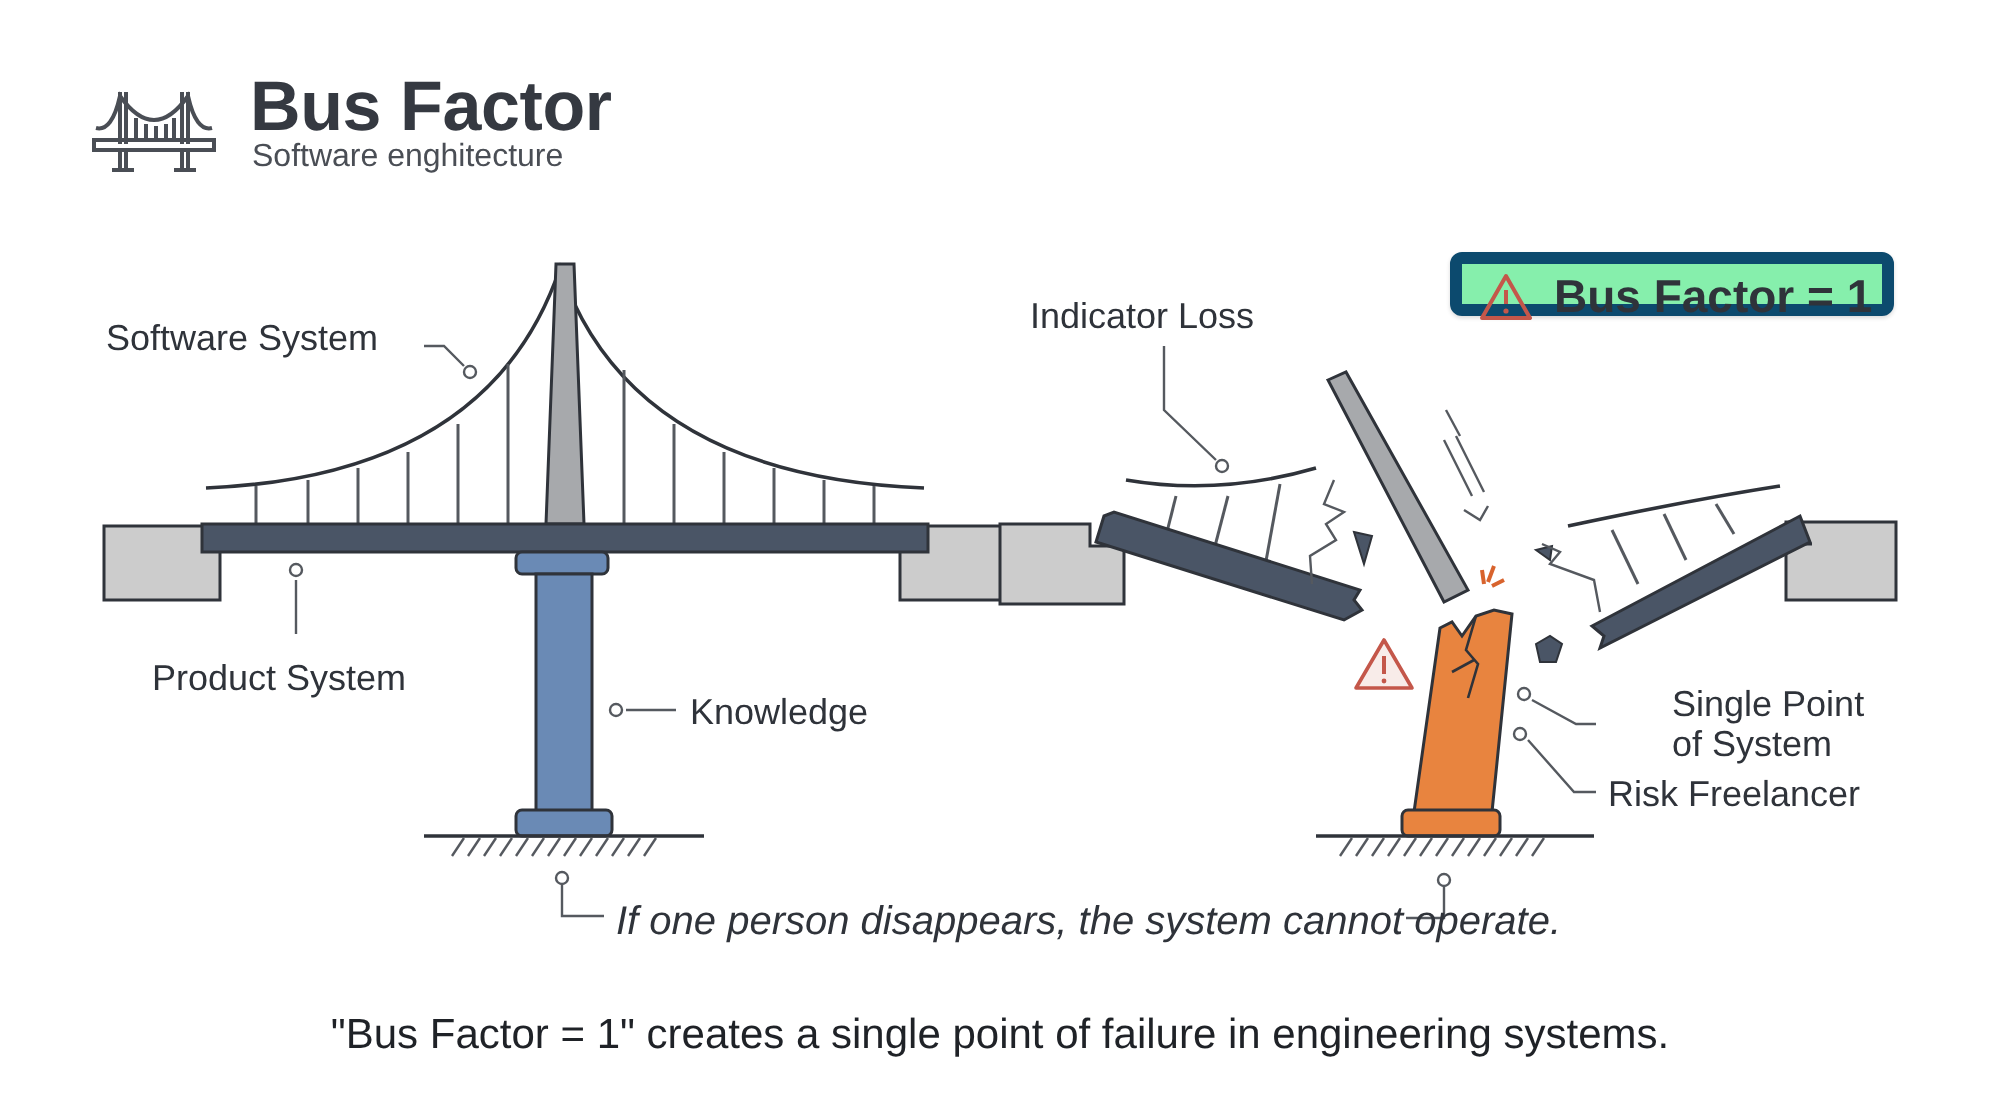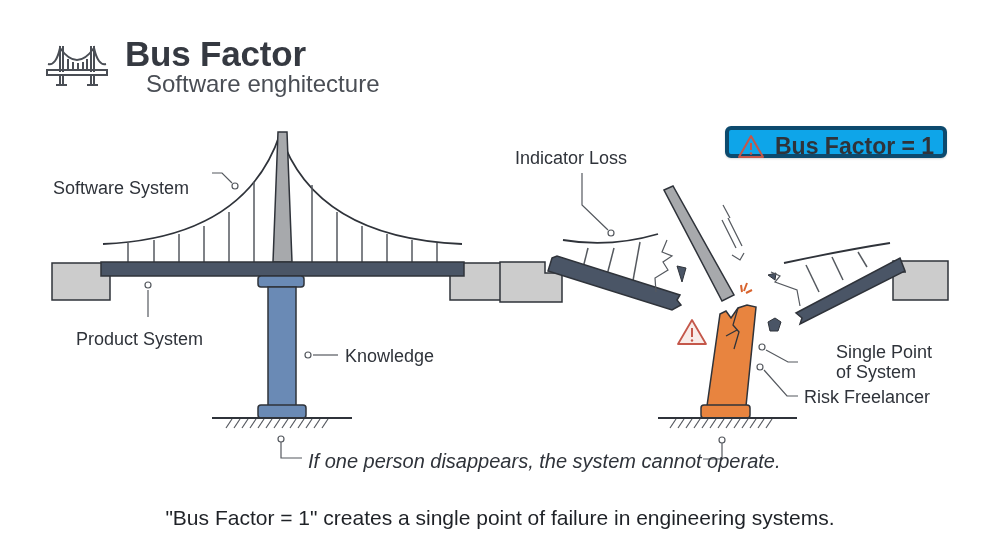--- a/index.html
+++ b/index.html
@@ -1,23 +1,23 @@
 <!DOCTYPE html>
 <html><head>
 <meta charset="utf-8">
 <style>
   html, body { margin: 0; padding: 0; background: #ffffff; }
   body { width: 1000px; height: 558px; position: relative; overflow: hidden;
          font-family: "Liberation Sans", "DejaVu Sans", sans-serif; color: #2f333a; }
   .abs { position: absolute; }
   #header-icon { left: 46px; top: 42px; width: 62px; height: 46px; }
   #title { left: 125px; top: 34px; font-size: 35px; font-weight: bold; color: #353941; letter-spacing: -0.2px; }
-  #subtitle { left: 126px; top: 70px; font-size: 24px; color: #4a4e55; margin-left: 20px; }
-  #badge { left: 725px; top: 126px; width: 222px; height: 32px; border: 4px solid #0c4a6e;
-           border-radius: 6px; background: #0ea5e9; box-sizing: border-box; box-shadow: 0 1px 2px rgba(0,0,0,0.15);}
+  #subtitle { left: 126px; top: 70px; font-size: 16px; color: #4a4e55; }
+  #badge { left: 725px; top: 126px; width: 222px; height: 32px; border: 6px solid #0c4a6e;
+           border-radius: 6px; background: #86efac; box-sizing: border-box; box-shadow: 0 1px 2px rgba(0,0,0,0.15);}
   #badge-icon { left: 8px; top: 4px; width: 28px; height: 25px; }
   #badge-text { left: 46px; top: 3px; font-size: 23px; font-weight: bold; color: #2f333a; }
   #scene { left: 0; top: 0; width: 1000px; height: 558px; }
   .lbl { font-size: 18px; color: #2f333a; white-space: nowrap; }
   #caption-note { left: 308px; top: 450px; font-size: 20px; font-style: italic; color: #2f333a; }
   #footer-caption { left: 0; width: 1000px; top: 506px; text-align: center; font-size: 21px; color: #1f2227; }
 </style>
 </head>
 <body>
 
@@ -169,21 +169,21 @@
   </g>
 
   <g fill="none" stroke="#55595f" stroke-width="1.2">
     <circle cx="281" cy="439" r="3" fill="#fff"></circle>
     <path d="M281 442 V458 H302"></path>
     <circle cx="722" cy="440" r="3" fill="#fff"></circle>
     <path d="M722 443 V459 H703"></path>
   </g>
 </svg>
 
-<div class="abs lbl" style="left:53px; top:178px;text-align:right;">Software System</div>
+<div class="abs lbl" style="left:53px; top:159px;text-align:right;">Software System</div>
 <div class="abs lbl" style="left:76px; top:329px;">Product System</div>
 <div class="abs lbl" style="left:345px; top:346px;">Knowledge</div>
 <div class="abs lbl" style="left:515px; top:148px;">Indicator Loss</div>
 <div class="abs lbl" style="left:836px; top:342px; line-height:20px;">
   <div>Single Point</div>
   <div>of System</div>
 </div>
 <div class="abs lbl" style="left:804px; top:387px;">Risk Freelancer</div>
 
 <div id="badge" class="abs">

